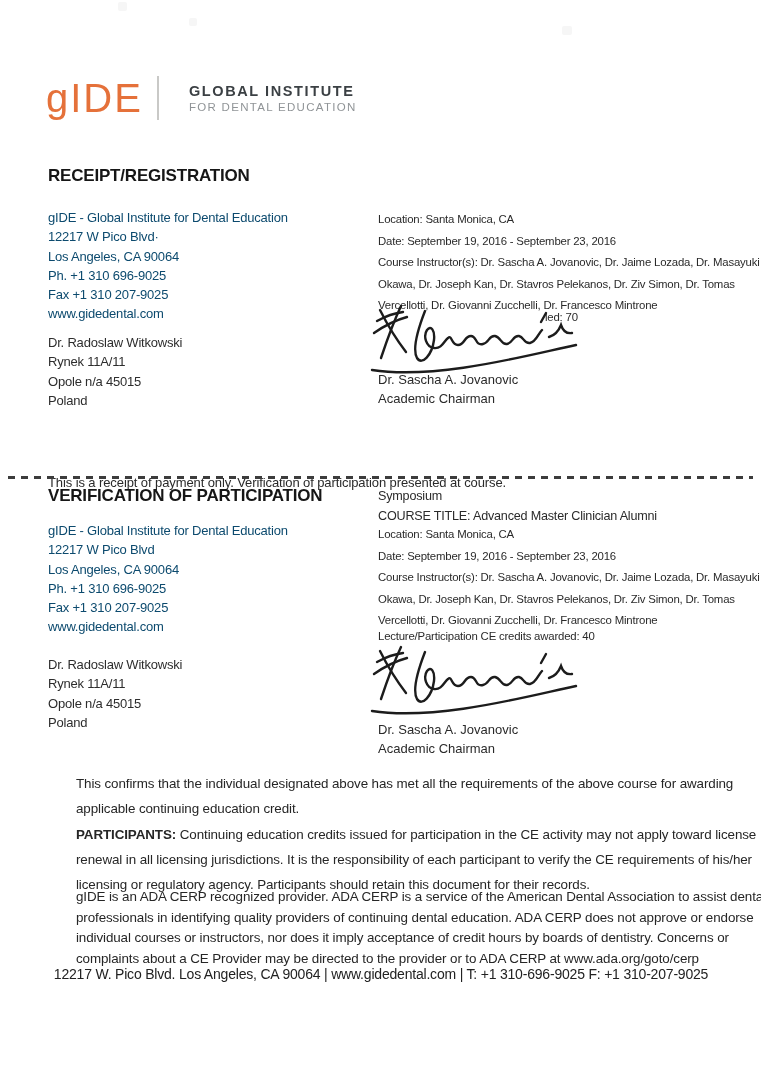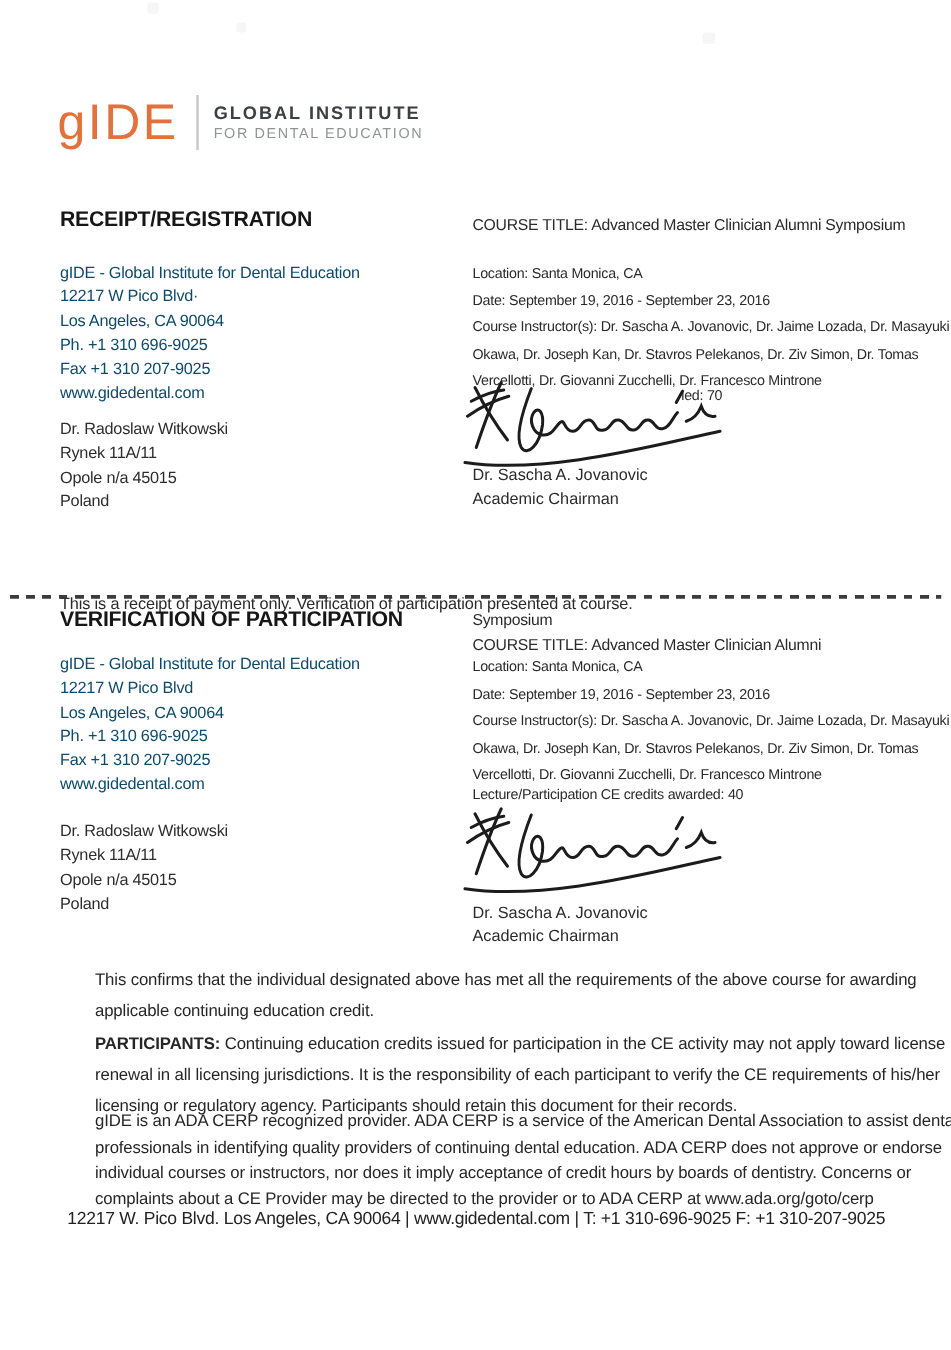--- a/index.html
+++ b/index.html
@@ -8,21 +8,21 @@
     position:relative; width:761px; height:1080px; margin:0 auto;
     background:#ffffff; color:#2d2d2d; overflow:hidden;
   }
   .abs { position:absolute; }
   .line { white-space:nowrap; }
 
   
   .logo { top:76px; left:46px; display:flex; align-items:center; }
   .logo-mark { font-size:40px; color:#e5713a; letter-spacing:2px; font-weight:400; line-height:1; padding-right:14px; }
   .logo-divider { width:2px; height:44px; background:#c9c9c7; }
-  .logo-word { padding-left:12px; }
+  .logo-word { padding-left:30px; }
   .logo-word-1 { font-size:14.5px; letter-spacing:1.6px; color:#3b4044; font-weight:700; }
   .logo-word-2 { font-size:11.5px; letter-spacing:1.3px; color:#909497; margin-top:2px; }
 
   
   .section-heading { font-size:17px; font-weight:700; letter-spacing:-0.2px; color:#161616; }
 
   
   .addr { font-size:13px; letter-spacing:-0.2px; line-height:19.3px; color:#0c4a6e; }
   .recipient { font-size:13px; letter-spacing:-0.2px; line-height:19.3px; color:#2d2d2d; }
 
@@ -61,21 +61,20 @@
     <div class="logo-mark">gIDE</div>
     <div class="logo-divider"></div>
     <div class="logo-word">
       <div class="logo-word-1">GLOBAL INSTITUTE</div>
       <div class="logo-word-2">FOR DENTAL EDUCATION</div>
     </div>
   </div>
 
   <div class="abs section-heading" style="top:166px; left:48px;">RECEIPT/REGISTRATION</div>
 
-  <div class="abs course-title line" style="top:170px; left:378px;">COURSE TITLE: Advanced Master Clinician Alumni Symposium</div>
 
   <div class="abs addr" style="top:208px; left:48px;">
     <div class="line">gIDE - Global Institute for Dental Education</div>
     <div class="line">12217 W Pico Blvd·</div>
     <div class="line">Los Angeles, CA 90064</div>
     <div class="line">Ph. +1 310 696-9025</div>
     <div class="line">Fax +1 310 207-9025</div>
     <div class="line">www.gidedental.com</div>
   </div>
 

